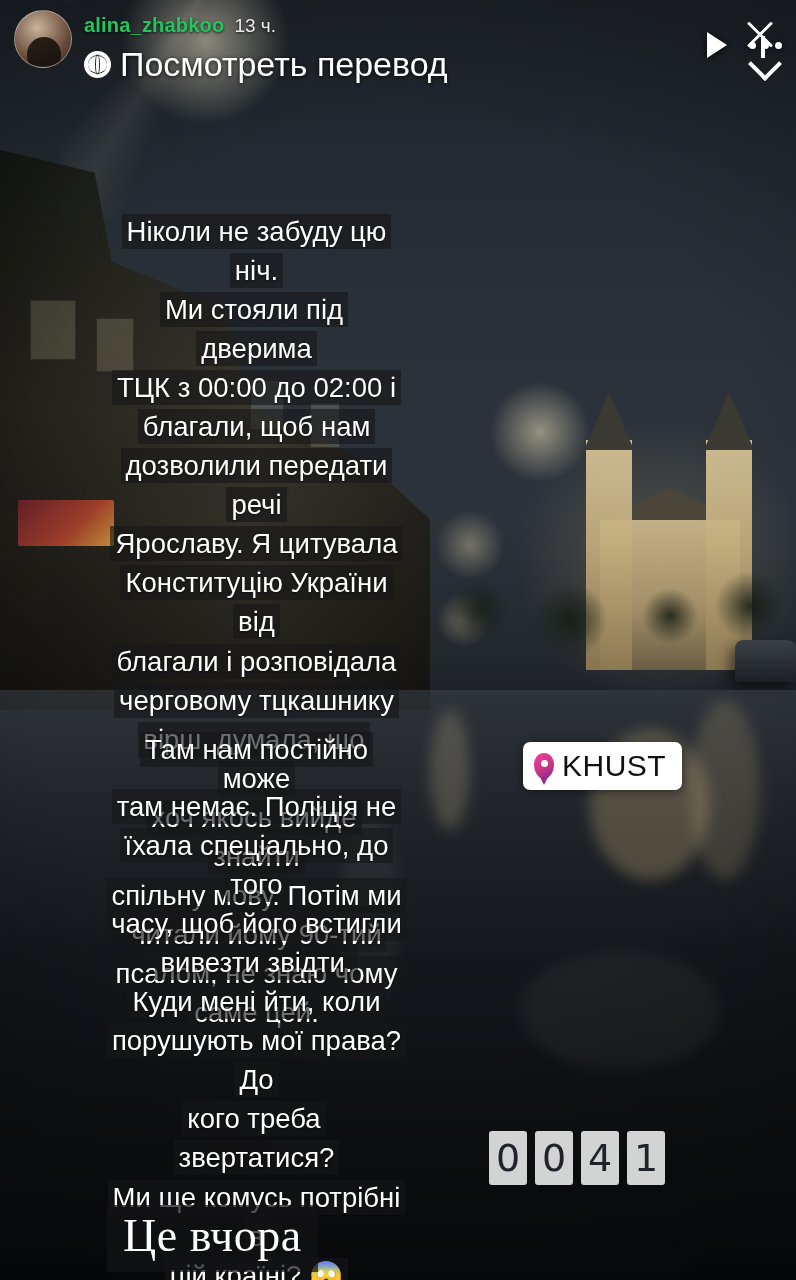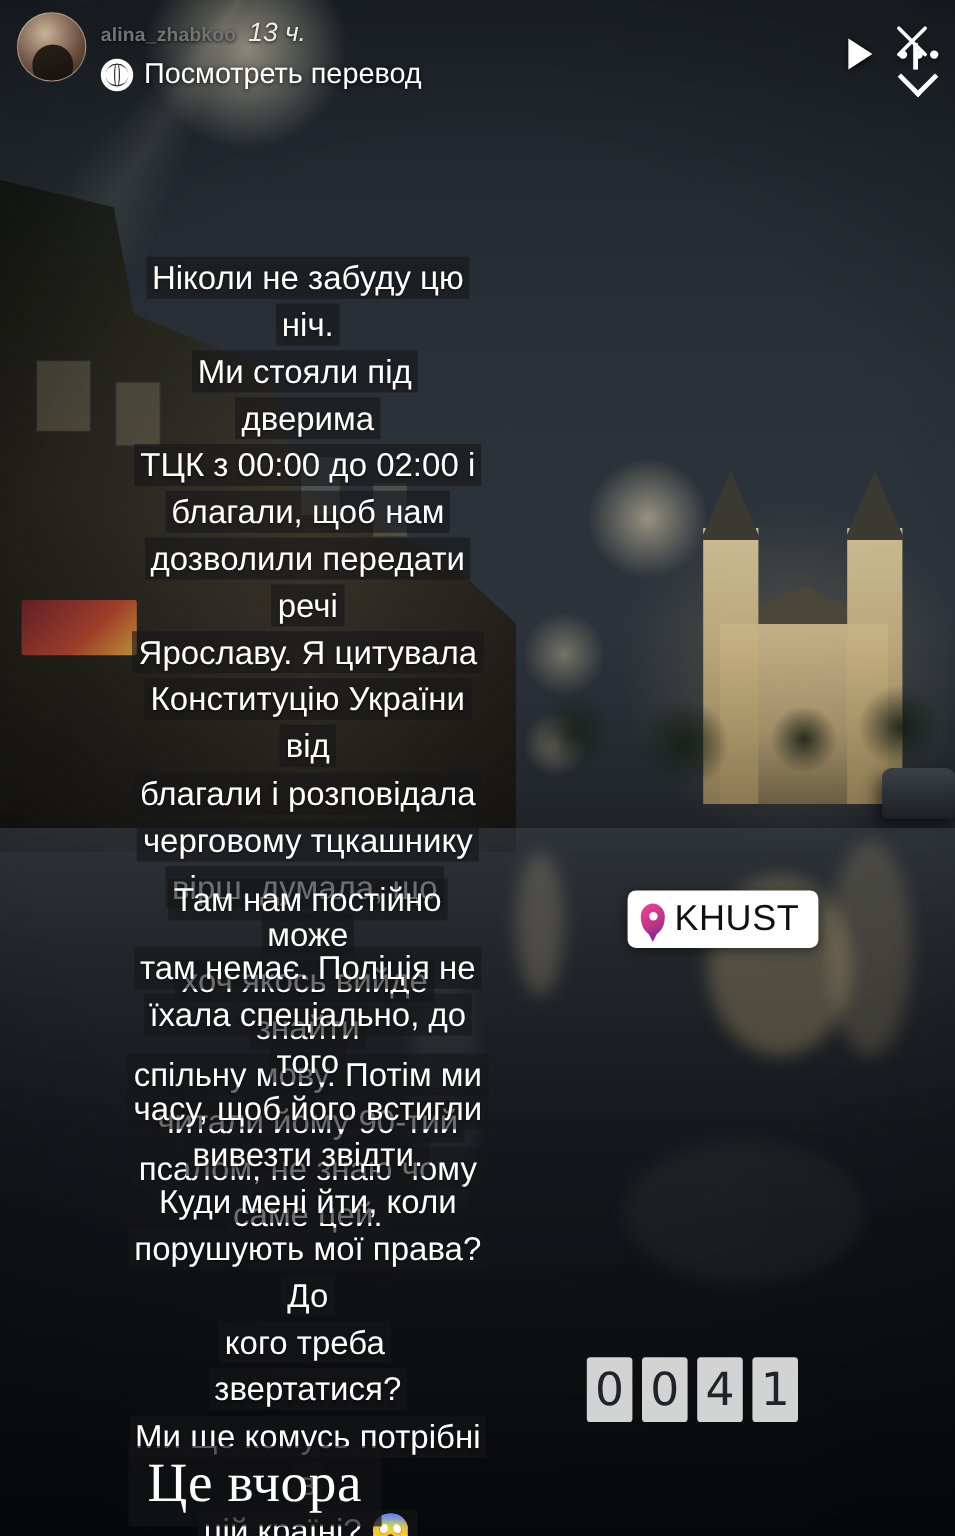--- a/index.html
+++ b/index.html
@@ -214,33 +214,32 @@
     gap: 8px;
     flex: 1 1 auto;
     min-width: 0;
   }
   .head-line {
     display: flex;
     align-items: baseline;
     gap: 10px;
   }
   .username {
-    color: #737373;
-    font-size: 16px;
+    color: #22c55e;
+    font-size: 20px;
     font-weight: 700;
     letter-spacing: .2px;
     text-shadow: 0 1px 3px rgba(0,0,0,.8);
     white-space: nowrap;
   }
   .timeago {
     color: rgba(255,255,255,.9);
-    font-size: 22px;
+    font-size: 19px;
     text-shadow: 0 1px 3px rgba(0,0,0,.8);
     white-space: nowrap;
-    font-style: italic;
   }
   .translate-pill {
     display: inline-flex;
     align-items: center;
     gap: 9px;
     align-self: flex-start;
   }
   .globe {
     width: 27px; height: 27px;
     border-radius: 50%;
@@ -258,21 +257,21 @@
     border-radius: 50%;
     border-width: 1.5px 0;
   }
   .globe::after {
     left: 11px; top: 3px; bottom: 3px; right: 11px;
     border-radius: 50%;
     border-width: 0 1.5px;
   }
   .translate-text {
     color: #fff;
-    font-size: 24px;
+    font-size: 34px;
     font-weight: 500;
     text-shadow: 0 1px 4px rgba(0,0,0,.85);
     white-space: nowrap;
   }
   .top-actions {
     display: flex;
     align-items: center;
     gap: 22px;
     padding-top: 22px;
     flex: 0 0 auto;

